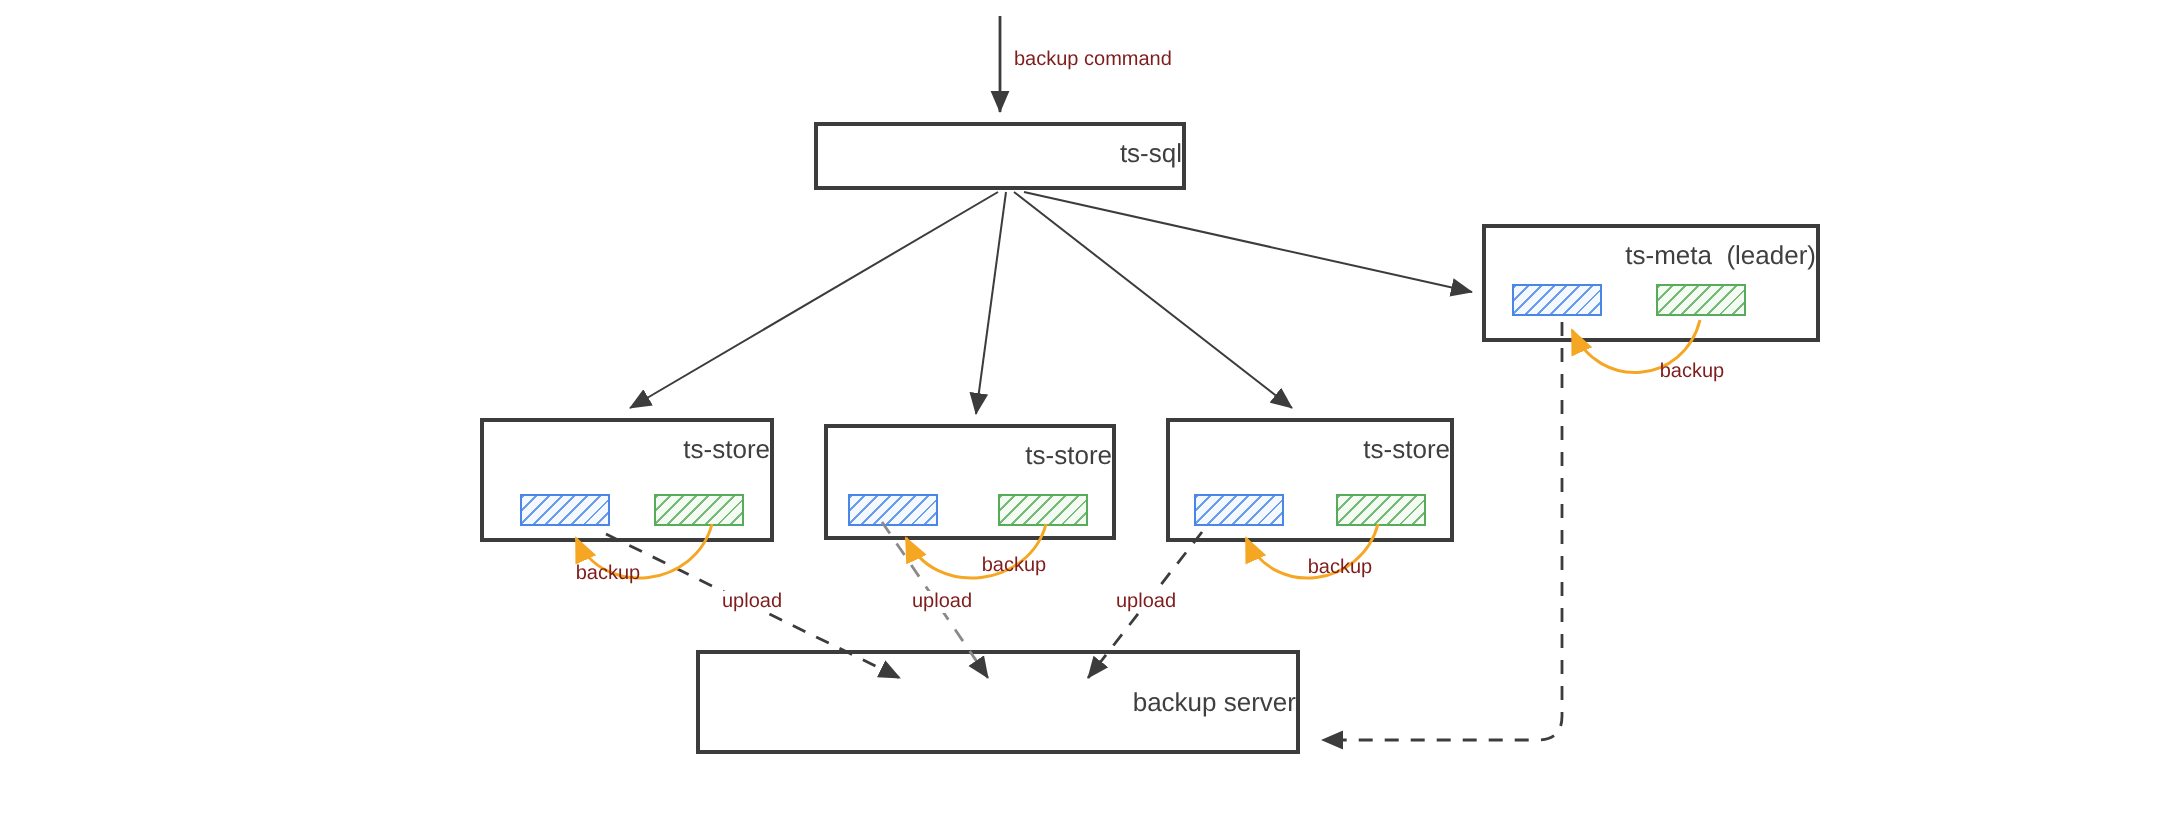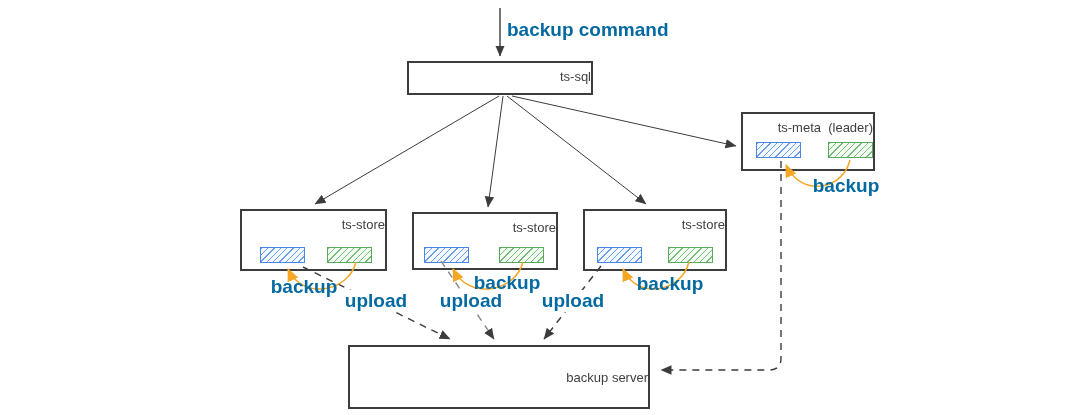--- a/index.html
+++ b/index.html
@@ -21,22 +21,22 @@
   .replica.blue{
     border:1.6px solid #4a86e8;background-color:#f4f9ff;
     background-image:repeating-linear-gradient(135deg,rgba(74,134,232,0.8) 0 1px,transparent 1px 4.5px);
   }
   .replica.green{
     border:1.6px solid #57ab5a;background-color:#f3fbf3;
     background-image:repeating-linear-gradient(135deg,rgba(87,171,90,0.8) 0 1px,transparent 1px 4.5px);
   }
   svg.connectors{position:absolute;left:0;top:0;z-index:2;pointer-events:none;}
   .edge-label{
-    position:absolute;z-index:3;font-size:19px;color:#0369a1;
-    transform:translate(-50%,-50%);white-space:nowrap;font-weight:bold;
+    position:absolute;z-index:3;font-size:10px;color:#7f1d1d;
+    transform:translate(-50%,-50%);white-space:nowrap;
   }
   .edge-label.bg{background:#ffffff;padding:0 2px;}
   .edge-label.left-anchor{transform:translate(0,-50%);}
 </style>
 </head>
 <body>
 
 <div class="stage">
 
   <div class="node" style="left:407px;top:61px;width:186px;height:34px;">
@@ -46,25 +46,25 @@
   <div class="node" style="left:240px;top:209px;width:147px;height:62px;">
     <div class="node-label">ts-store</div>
   </div>
   <div class="node" style="left:412px;top:212px;width:146px;height:58px;">
     <div class="node-label">ts-store</div>
   </div>
   <div class="node" style="left:583px;top:209px;width:144px;height:62px;">
     <div class="node-label">ts-store</div>
   </div>
 
-  <div class="node" style="left:741px;top:112px;width:134px;height:59px;">
+  <div class="node" style="left:741px;top:112px;width:169px;height:59px;">
     <div class="node-label">ts-meta  (leader)</div>
   </div>
 
-  <div class="node center-label" style="left:348px;top:345px;width:302px;height:64px;">
+  <div class="node center-label" style="left:348px;top:325px;width:302px;height:52px;">
     <div class="node-label">backup server</div>
   </div>
 
   <div class="replica blue" style="left:260px;top:247px;"></div>
   <div class="replica green" style="left:327px;top:247px;"></div>
   <div class="replica blue" style="left:424px;top:247px;"></div>
   <div class="replica green" style="left:499px;top:247px;"></div>
   <div class="replica blue" style="left:597px;top:247px;"></div>
   <div class="replica green" style="left:668px;top:247px;"></div>
   <div class="replica blue" style="left:756px;top:142px;"></div>

